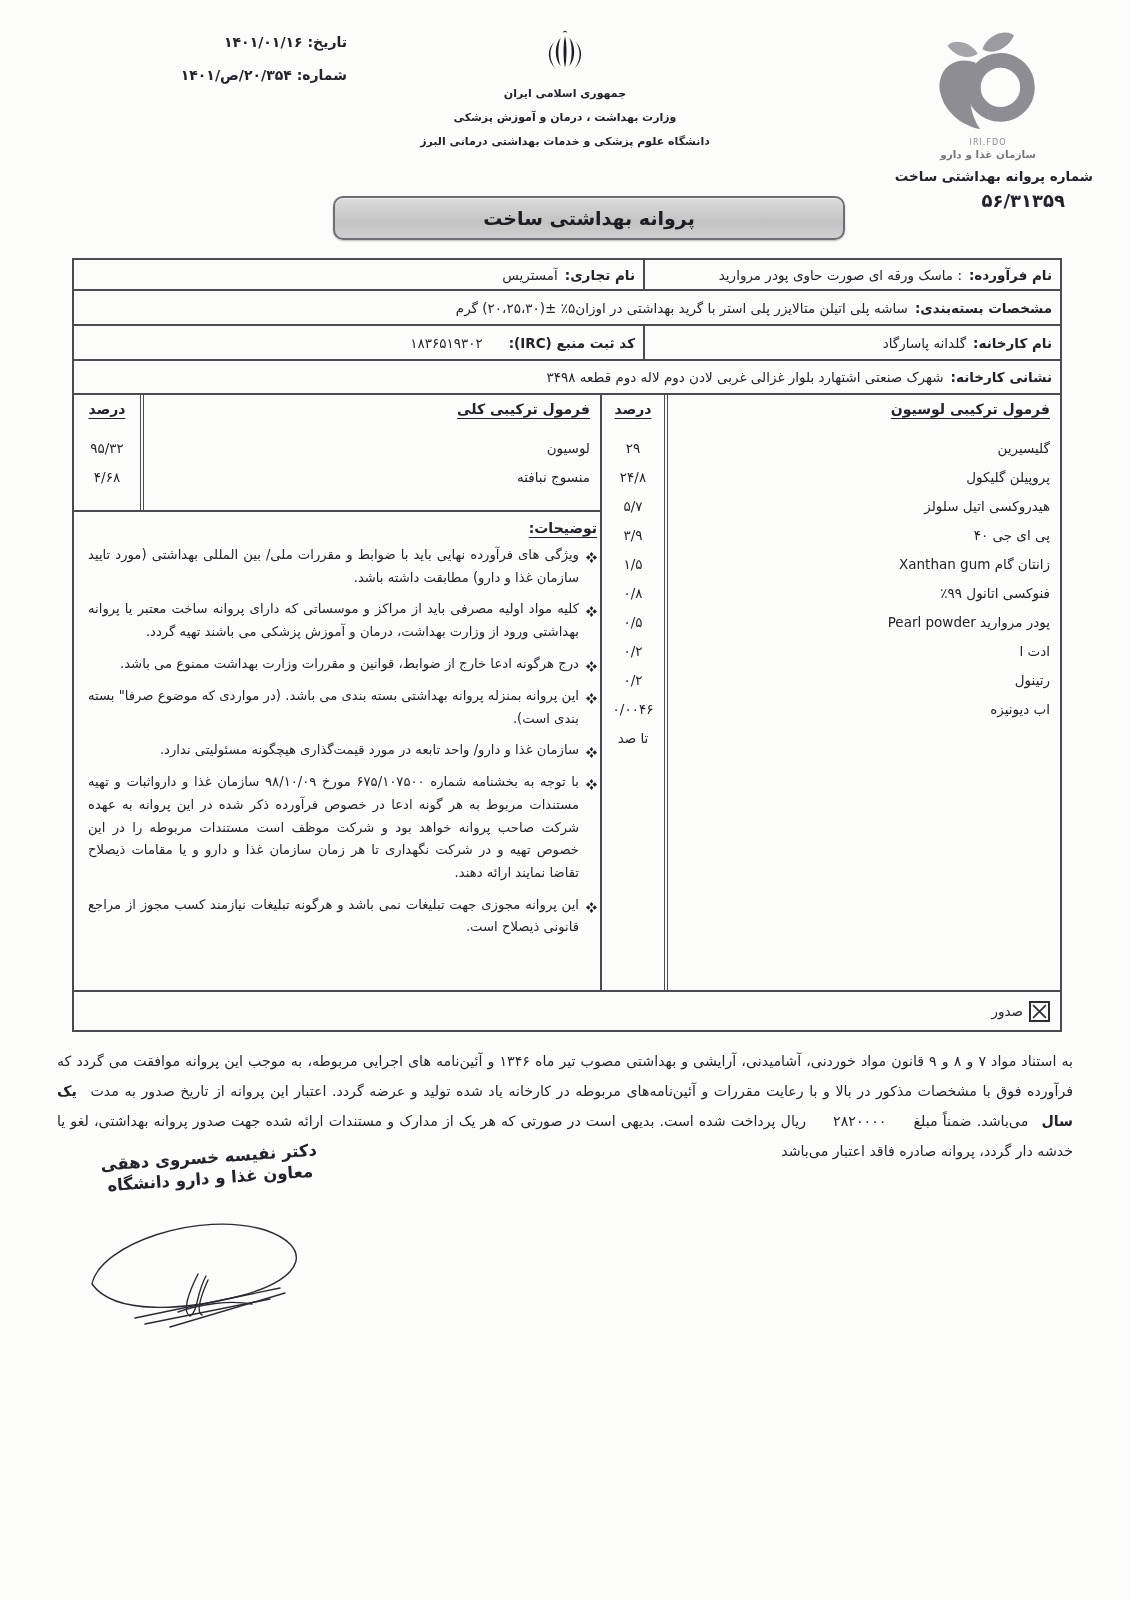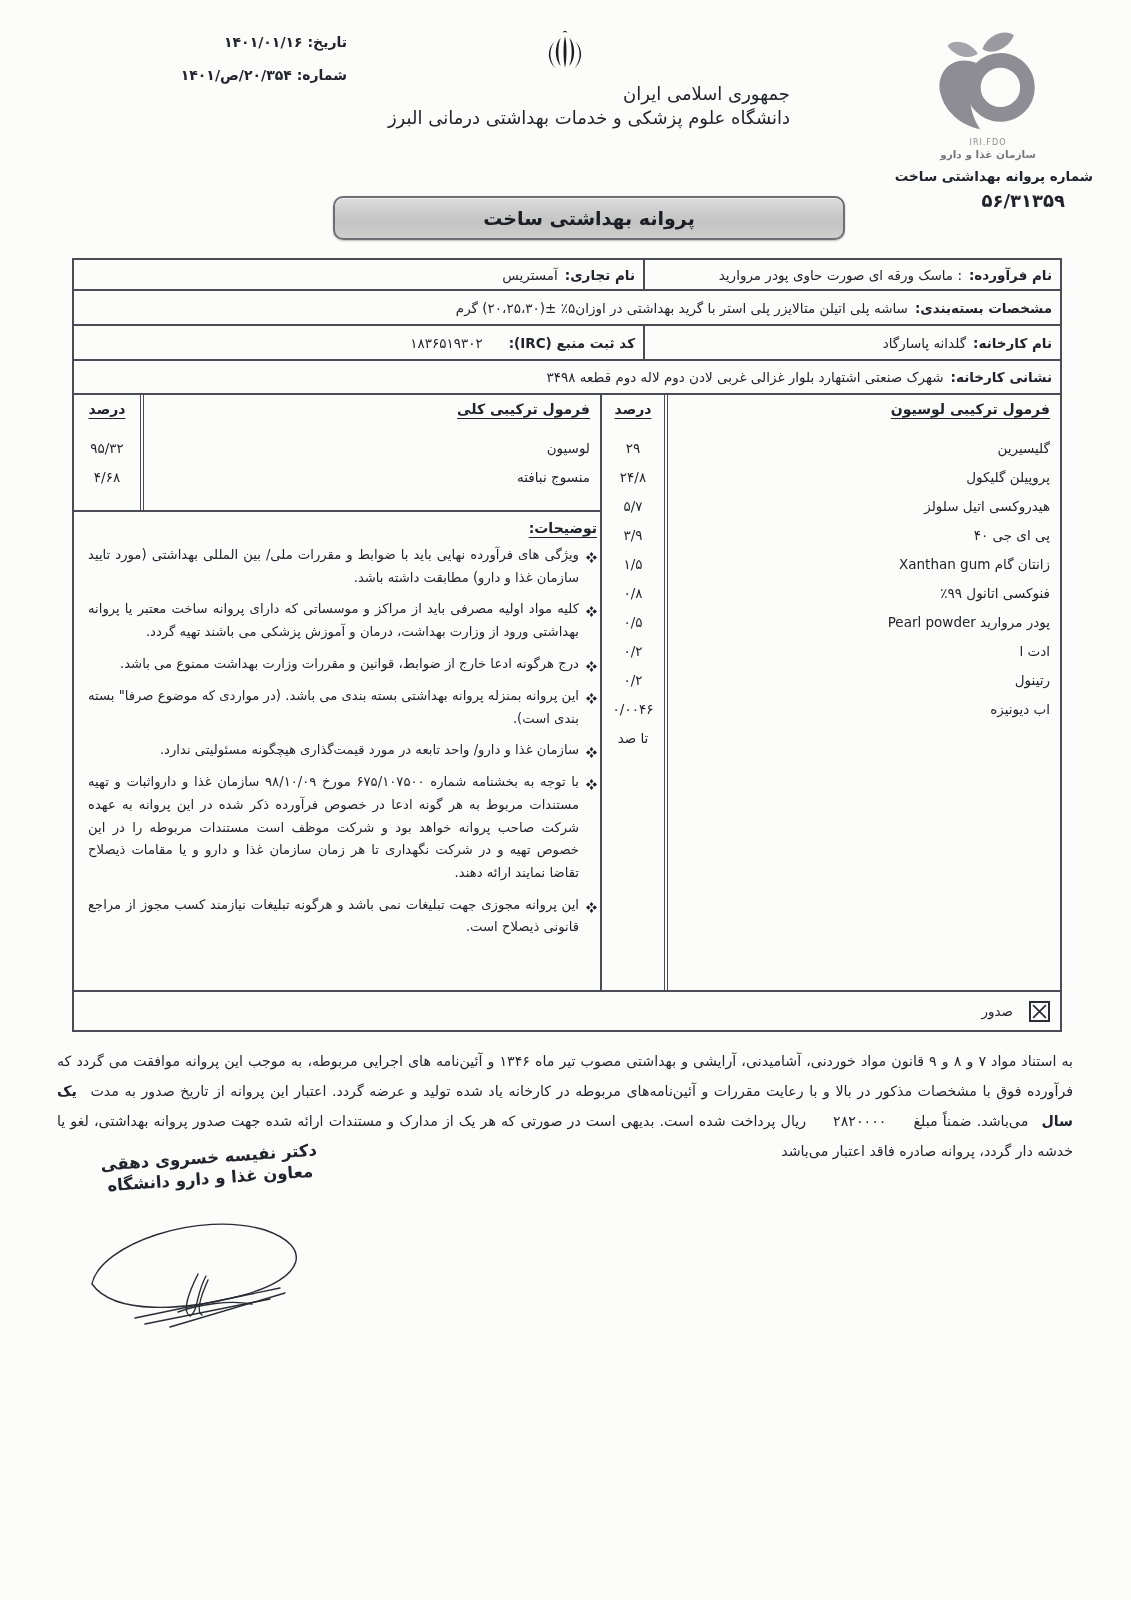--- a/index.html
+++ b/index.html
@@ -13,21 +13,21 @@
   }
   .abs { position: absolute; }
 
   
   .corner-meta { top: 34px; left: 95px; width: 252px; direction: rtl; text-align: right; }
   .corner-meta .line { font-size: 14px; font-weight: bold; margin-bottom: 17px; }
 
   
   .gov-header { top: 26px; left: 340px; width: 450px; text-align: center; }
   .gov-header .emblem { display: inline-block; }
-  .gov-header .h-line { font-size: 18px; font-weight: normal; line-height: 24px; text-align: right; }
+  .gov-header .h-line { font-size: 11px; font-weight: bold; line-height: 24px; }
 
   
   .fdo-block { top: 24px; right: 38px; width: 210px; text-align: center; }
   .fdo-logo { display: block; margin: 0 auto; }
   .fdo-caption { font-size: 8px; color: #8d8d93; letter-spacing: 1px; margin-top: -6px; }
   .fdo-org { font-size: 10.5px; font-weight: bold; color: #77777e; margin-top: 1px; }
   .permit-label { font-size: 13.5px; font-weight: bold; margin-top: 8px; text-align: right; }
   .permit-no { font-size: 18px; font-weight: bold; margin-top: 6px; text-align: right; padding-right: 28px; }
 
   
@@ -75,21 +75,21 @@
   .tt-pct { width: 66px; padding-top: 6px; text-align: center; }
   .tt-pct .f-line { justify-content: center; }
 
   .notes { flex: 1; padding: 8px 3px 0 14px; }
   .notes-title { font-size: 14px; font-weight: bold; text-decoration: underline; text-underline-offset: 4px; margin-bottom: 8px; }
   .note-item { display: flex; direction: rtl; gap: 7px; margin-bottom: 9px; }
   .note-marker { flex: 0 0 auto; padding-top: 4px; }
   .note-text { font-size: 13.2px; line-height: 1.72; text-align: justify; }
 
   
-  .issue-row { height: 40px; display: flex; direction: rtl; align-items: center; padding-right: 10px; gap: 16px; }
+  .issue-row { height: 40px; display: flex; direction: rtl; align-items: center; padding-right: 10px; gap: 6px; }
   .checkbox { width: 21px; height: 21px; border: 2px solid #2c2c36; display: flex; align-items: center; justify-content: center; background: #fff; }
   .issue-label { font-size: 13.5px; }
 
   
   .legal { top: 1046px; left: 57px; width: 1016px; font-size: 14.2px; line-height: 30px; text-align: justify; direction: rtl; }
   .legal .b { font-weight: bold; margin: 0 8px; }
   .legal .amount { margin: 0 22px; letter-spacing: 1px; }
 
   
   .sig-block { top: 1148px; left: 72px; width: 275px; transform: rotate(-4deg); text-align: center; }
@@ -112,20 +112,21 @@
         <path d="M27 8 Q30 3 33 8 Q30 6 27 8 Z"></path>
         <path d="M30 12 C27.6 21 27.6 39 30 50 C32.4 39 32.4 21 30 12 Z"></path>
         <path d="M25 14 C17 22 17 40 25 48 C21 40 21 22 25 14 Z"></path>
         <path d="M35 14 C43 22 43 40 35 48 C39 40 39 22 35 14 Z"></path>
         <path d="M18 18 C8 27 8 41 19 51 C11 42 10 27 18 18 Z"></path>
         <path d="M42 18 C52 27 52 41 41 51 C49 42 50 27 42 18 Z"></path>
       </g>
     </svg>
   </span>
   <div class="h-line">جمهوری اسلامی ایران</div>
+  <div class="h-line">وزارت بهداشت ، درمان و آموزش پزشکی</div>
   <div class="h-line">دانشگاه علوم پزشکی و خدمات بهداشتی درمانی البرز</div>
 </div>
 
 <div class="abs fdo-block">
   <svg class="fdo-logo" width="124" height="120" viewBox="0 0 110 106">
     <g fill="none" stroke="#8d8d93">
       <circle cx="66" cy="56" r="24" stroke-width="13"></circle>
       <path d="M44 34 C22 26 8 44 13 62 C17 78 32 90 48 93 C38 78 36 58 44 44 Z" fill="#8d8d93" stroke="none"></path>
       <path d="M50 22 C55 8 72 4 78 10 C73 22 58 28 50 22 Z" fill="#9a9aa0" stroke="none"></path>
       <path d="M46 26 C38 14 24 13 19 19 C26 29 39 32 46 26 Z" fill="#a4a4aa" stroke="none"></path>

